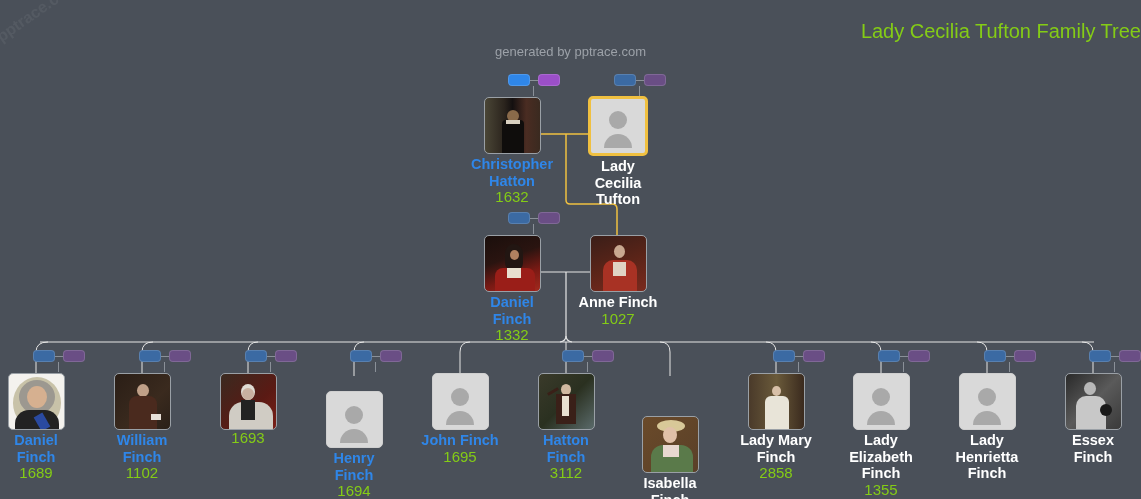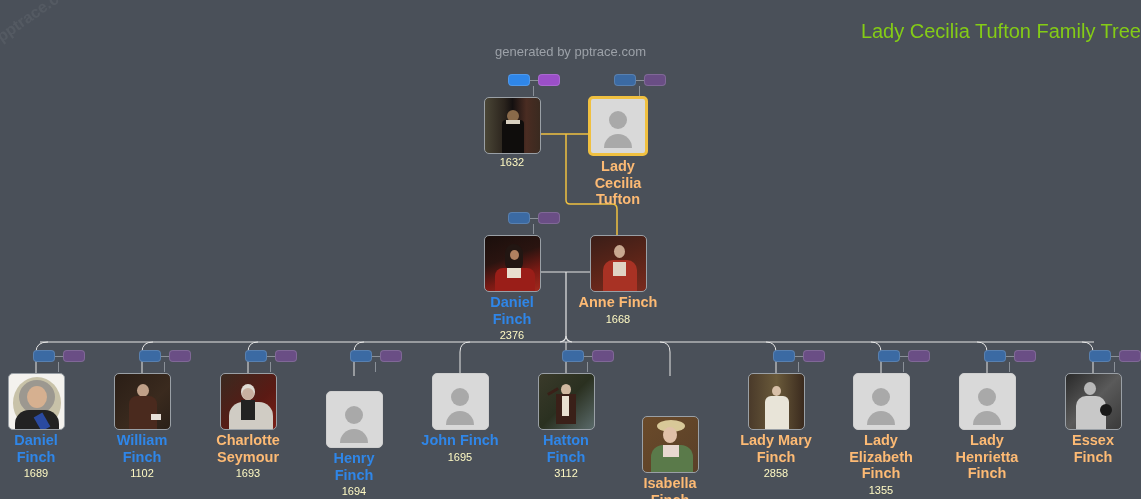--- a/index.html
+++ b/index.html
@@ -40,22 +40,22 @@
   .ph-body {
     position: absolute; width: 28px; height: 14px; border-radius: 14px 14px 0 0;
     background: #a9a9a9; left: 50%; top: 37px; transform: translateX(-50%);
   }
   .selected .ph-head { top: 12px; }
   .selected .ph-body { top: 35px; }
   .name {
     font-weight: bold; font-size: 14.5px; line-height: 16.5px; margin-top: 2px;
   }
   .name.male { color: #2f86e8; }
-  .name.female { color: #fdba74; }
-  .year { color: #fef9c3; font-size: 11px; line-height: 16.5px; }
+  .name.female { color: #ffffff; }
+  .year { color: #84cc16; font-size: 15px; line-height: 16.5px; }
   .pill {
     position: absolute; width: 22px; height: 12px; border-radius: 4px;
     border: 1px solid rgba(255,255,255,0.15);
   }
   .pill.blue { background: #2f86e8; }
   .pill.purple { background: #9b4fc8; }
   .pill.dim.blue { background: #3b6aa3; }
   .pill.dim.purple { background: #6a4e85; }
   .pill-link { position: absolute; width: 8px; height: 1px; background: #8a9098; }
   .pill-stem { position: absolute; width: 1px; height: 10px; background: #8a9098; }
@@ -166,50 +166,51 @@
   <div class="pill dim purple" style="left:1119px;top:350px;"></div>
   <div class="pill-stem" style="left:1114px;top:362px;"></div>
 </div>
 
 <div class="person" style="left:457px;top:97px;">
   <div class="photo" style="background:linear-gradient(90deg,#4a4636 0%,#2b241d 35%,#141010 50%,#4a2c22 75%,#3a2a20 100%);">
     <div style="position:absolute;left:22px;top:12px;width:12px;height:12px;border-radius:50%;background:#8a6a4a;"></div>
     <div style="position:absolute;left:17px;top:22px;width:22px;height:35px;background:#0f0d0c;border-radius:4px 4px 0 0;"></div>
     <div style="position:absolute;left:21px;top:22px;width:14px;height:4px;background:#d8d0c0;"></div>
   </div>
+  <div class="name male"><span>Christopher</span><br><span>Hatton</span></div>
   <div class="year">1632</div>
 </div>
 
 <div class="person" style="left:563px;top:96px;">
   <div class="photo placeholder selected" style="width:60px;height:60px;">
     <div class="ph-head"></div>
     <div class="ph-body"></div>
   </div>
   <div class="name female"><span>Lady</span><br><span>Cecilia</span><br><span>Tufton</span></div>
 </div>
 
 <div class="person" style="left:457px;top:235px;">
   <div class="photo" style="background:linear-gradient(160deg,#1a0f0c 0%,#2a1410 40%,#7a1a14 70%,#a32a1e 100%);">
     <div style="position:absolute;left:20px;top:8px;width:18px;height:28px;border-radius:9px;background:#221612;"></div>
     <div style="position:absolute;left:25px;top:14px;width:9px;height:10px;border-radius:50%;background:#b08060;"></div>
     <div style="position:absolute;left:10px;top:32px;width:40px;height:25px;background:#9a1e18;border-radius:8px 8px 0 0;"></div>
     <div style="position:absolute;left:22px;top:32px;width:14px;height:10px;background:#e8e0d0;"></div>
   </div>
   <div class="name male"><span>Daniel</span><br><span>Finch</span></div>
-  <div class="year">2376</div>
+  <div class="year">1332</div>
 </div>
 
 <div class="person" style="left:563px;top:235px;">
   <div class="photo" style="background:linear-gradient(160deg,#3a1e18 0%,#5a2418 50%,#7a2a1e 100%);">
     <div style="position:absolute;left:23px;top:9px;width:11px;height:13px;border-radius:50%;background:#c8a890;"></div>
     <div style="position:absolute;left:12px;top:24px;width:34px;height:33px;background:#a83224;border-radius:10px 10px 0 0;"></div>
     <div style="position:absolute;left:22px;top:26px;width:13px;height:14px;background:#e0d4c4;"></div>
   </div>
   <div class="name female"><span>Anne Finch</span></div>
-  <div class="year">1668</div>
+  <div class="year">1027</div>
 </div>
 
 <div class="person" style="left:-19px;top:373px;">
   <div class="photo" style="background:#f4f2ee;">
     <div style="position:absolute;left:4px;top:3px;width:48px;height:52px;border-radius:50%;background:#c8c2a8;"></div>
     <div style="position:absolute;left:10px;top:6px;width:36px;height:34px;border-radius:50%;background:#9c9890;"></div>
     <div style="position:absolute;left:18px;top:12px;width:20px;height:22px;border-radius:50%;background:#d6b090;"></div>
     <div style="position:absolute;left:6px;top:36px;width:44px;height:20px;background:#222;border-radius:14px 14px 0 0;"></div>
     <div style="position:absolute;left:28px;top:40px;width:10px;height:16px;background:#2a4aa0;transform:rotate(-30deg);"></div>
   </div>
@@ -227,21 +228,20 @@
   <div class="year">1102</div>
 </div>
 
 <div class="person" style="left:193px;top:373px;">
   <div class="photo" style="background:linear-gradient(135deg,#3a2a20 0%,#5a1a14 60%,#7a2018 100%);">
     <div style="position:absolute;left:20px;top:10px;width:14px;height:16px;border-radius:50%;background:#e0dcd4;"></div>
     <div style="position:absolute;left:21px;top:14px;width:12px;height:12px;border-radius:50%;background:#c8b0a0;"></div>
     <div style="position:absolute;left:8px;top:28px;width:44px;height:29px;background:#d0ccc4;border-radius:14px 14px 0 0;"></div>
     <div style="position:absolute;left:20px;top:26px;width:14px;height:20px;background:#222;"></div>
   </div>
-  <div class="name female"><span>Charlotte</span><br><span>Seymour</span></div>
   <div class="year">1693</div>
 </div>
 
 <div class="person" style="left:299px;top:391px;">
   <div class="photo placeholder">
     <div class="ph-head"></div>
     <div class="ph-body"></div>
   </div>
   <div class="name male"><span>Henry</span><br><span>Finch</span></div>
   <div class="year">1694</div>

